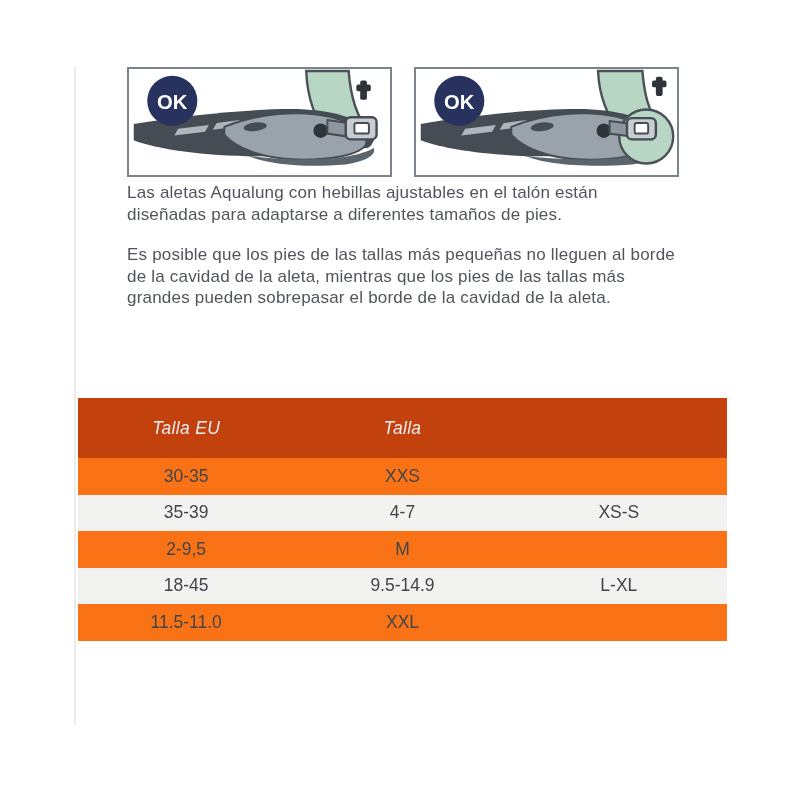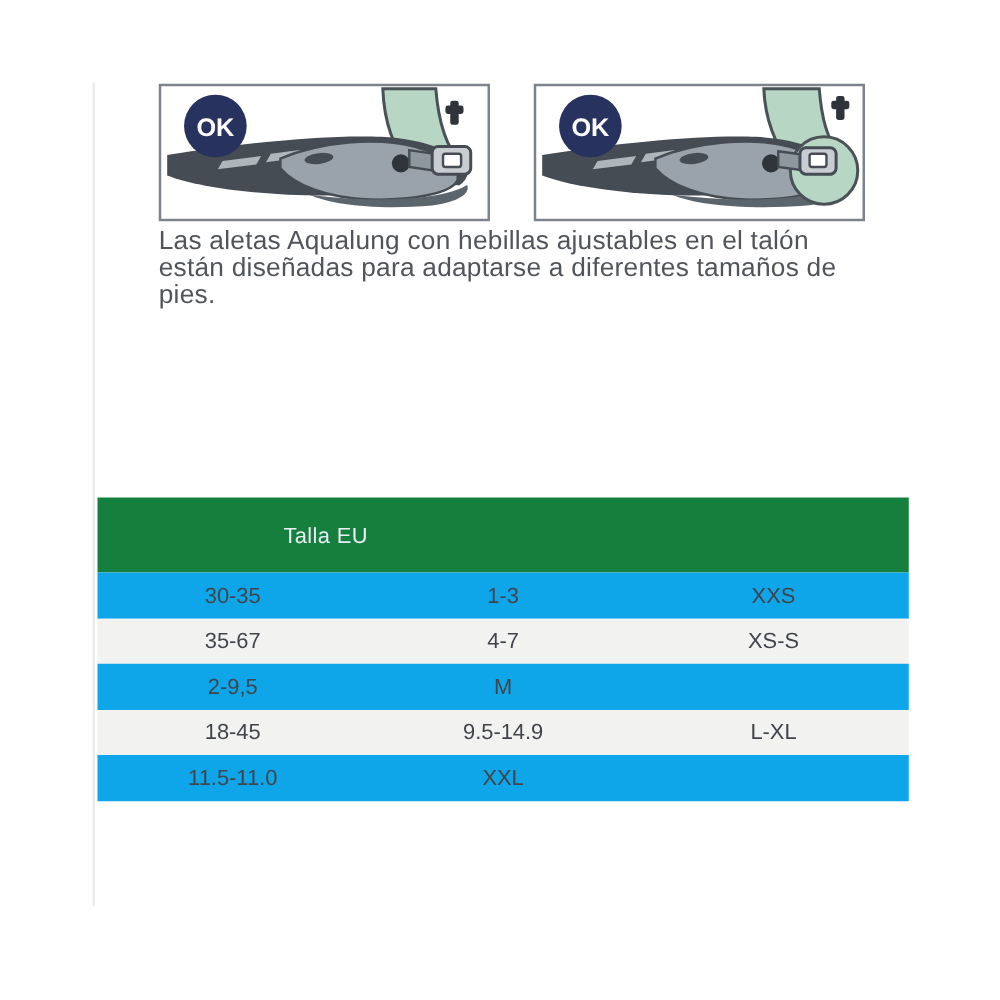--- a/index.html
+++ b/index.html
@@ -12,55 +12,56 @@
   }
   .page { position: absolute; inset: 0; background: #ffffff; }
 
   .left-hairline {
     position: absolute; left: 74px; top: 66px;
     width: 2px; height: 659px; background: #ececec;
   }
 
   .illustrations {
     position: absolute; left: 127px; top: 67px;
-    display: flex; gap: 35px;
+    display: flex; gap: 22px;
   }
   .illu {
     margin: 0; width: 261px; height: 106px;
     border: 2px solid #7d838a; background: #ffffff;
     box-sizing: content-box; overflow: hidden;
   }
   .illu svg { display: block; width: 261px; height: 106px; }
   .ok-text {
     font-family: "Liberation Sans", sans-serif;
     font-weight: bold;
   }
 
   .paragraphs {
     position: absolute; left: 127px; top: 182px; width: 548px;
-    color: #51555b; font-size: 21px; line-height: 21.5px;
+    color: #51555b; font-size: 17px; line-height: 21.5px;
     letter-spacing: 0.2px;
   }
   .paragraphs p { margin: 0 0 19px 0; }
 
   .size-table {
     position: absolute; left: 78px; top: 398px; width: 649px;
   }
   .thead {
     display: grid; grid-template-columns: 1fr 1fr 1fr;
     align-items: center; height: 60px;
-    background: #15803d; color: #e9edf4;
+    background: #c2410c; color: #e9edf4;
     font-size: 17.5px; font-weight: 500; letter-spacing: 0.3px;
-    text-align: right;
+    text-align: center;
+    font-style: italic;
   }
   .trow {
     display: grid; grid-template-columns: 1fr 1fr 1fr;
     align-items: center; height: 36.5px;
     color: #41454b; font-size: 17.5px; text-align: center;
-    background: #0ea5e9;
+    background: #f97316;
   }
   .trow:nth-child(even) { background: #f2f2f1; }
 </style>
 </head>
 <body>
 
 <div class="page">
 
   <div class="left-hairline"></div>
 
@@ -108,34 +109,35 @@
           <circle cx="42" cy="33" r="26" fill="#28325f"></circle>
           <text class="ok-text" x="42" y="41" text-anchor="middle" font-size="21" fill="#ffffff">OK</text>
         </g>
       </svg>
     </figure>
 
   </div>
 
   <div class="paragraphs">
     <p>Las aletas Aqualung con hebillas ajustables en el talón están diseñadas para adaptarse a diferentes tamaños de pies.</p>
+    <p>Es posible que los pies de las tallas más pequeñas no lleguen al borde de la cavidad de la aleta, mientras que los pies de las tallas más grandes pueden sobrepasar el borde de la cavidad de la aleta.</p>
   </div>
 
   <div class="size-table">
     <div class="thead">
       <div>Talla EU</div>
+      <div>Talla</div>
     </div>
     <div class="tbody">
       <div class="trow">
         <div>30-35</div>
-        <div>1-3</div>
         <div>XXS</div>
       </div>
       <div class="trow">
-        <div>35-67</div>
+        <div>35-39</div>
         <div>4-7</div>
         <div>XS-S</div>
       </div>
       <div class="trow">
         <div>2-9,5</div>
         <div>M</div>
       </div>
       <div class="trow">
         <div>18-45</div>
         <div>9.5-14.9</div>

